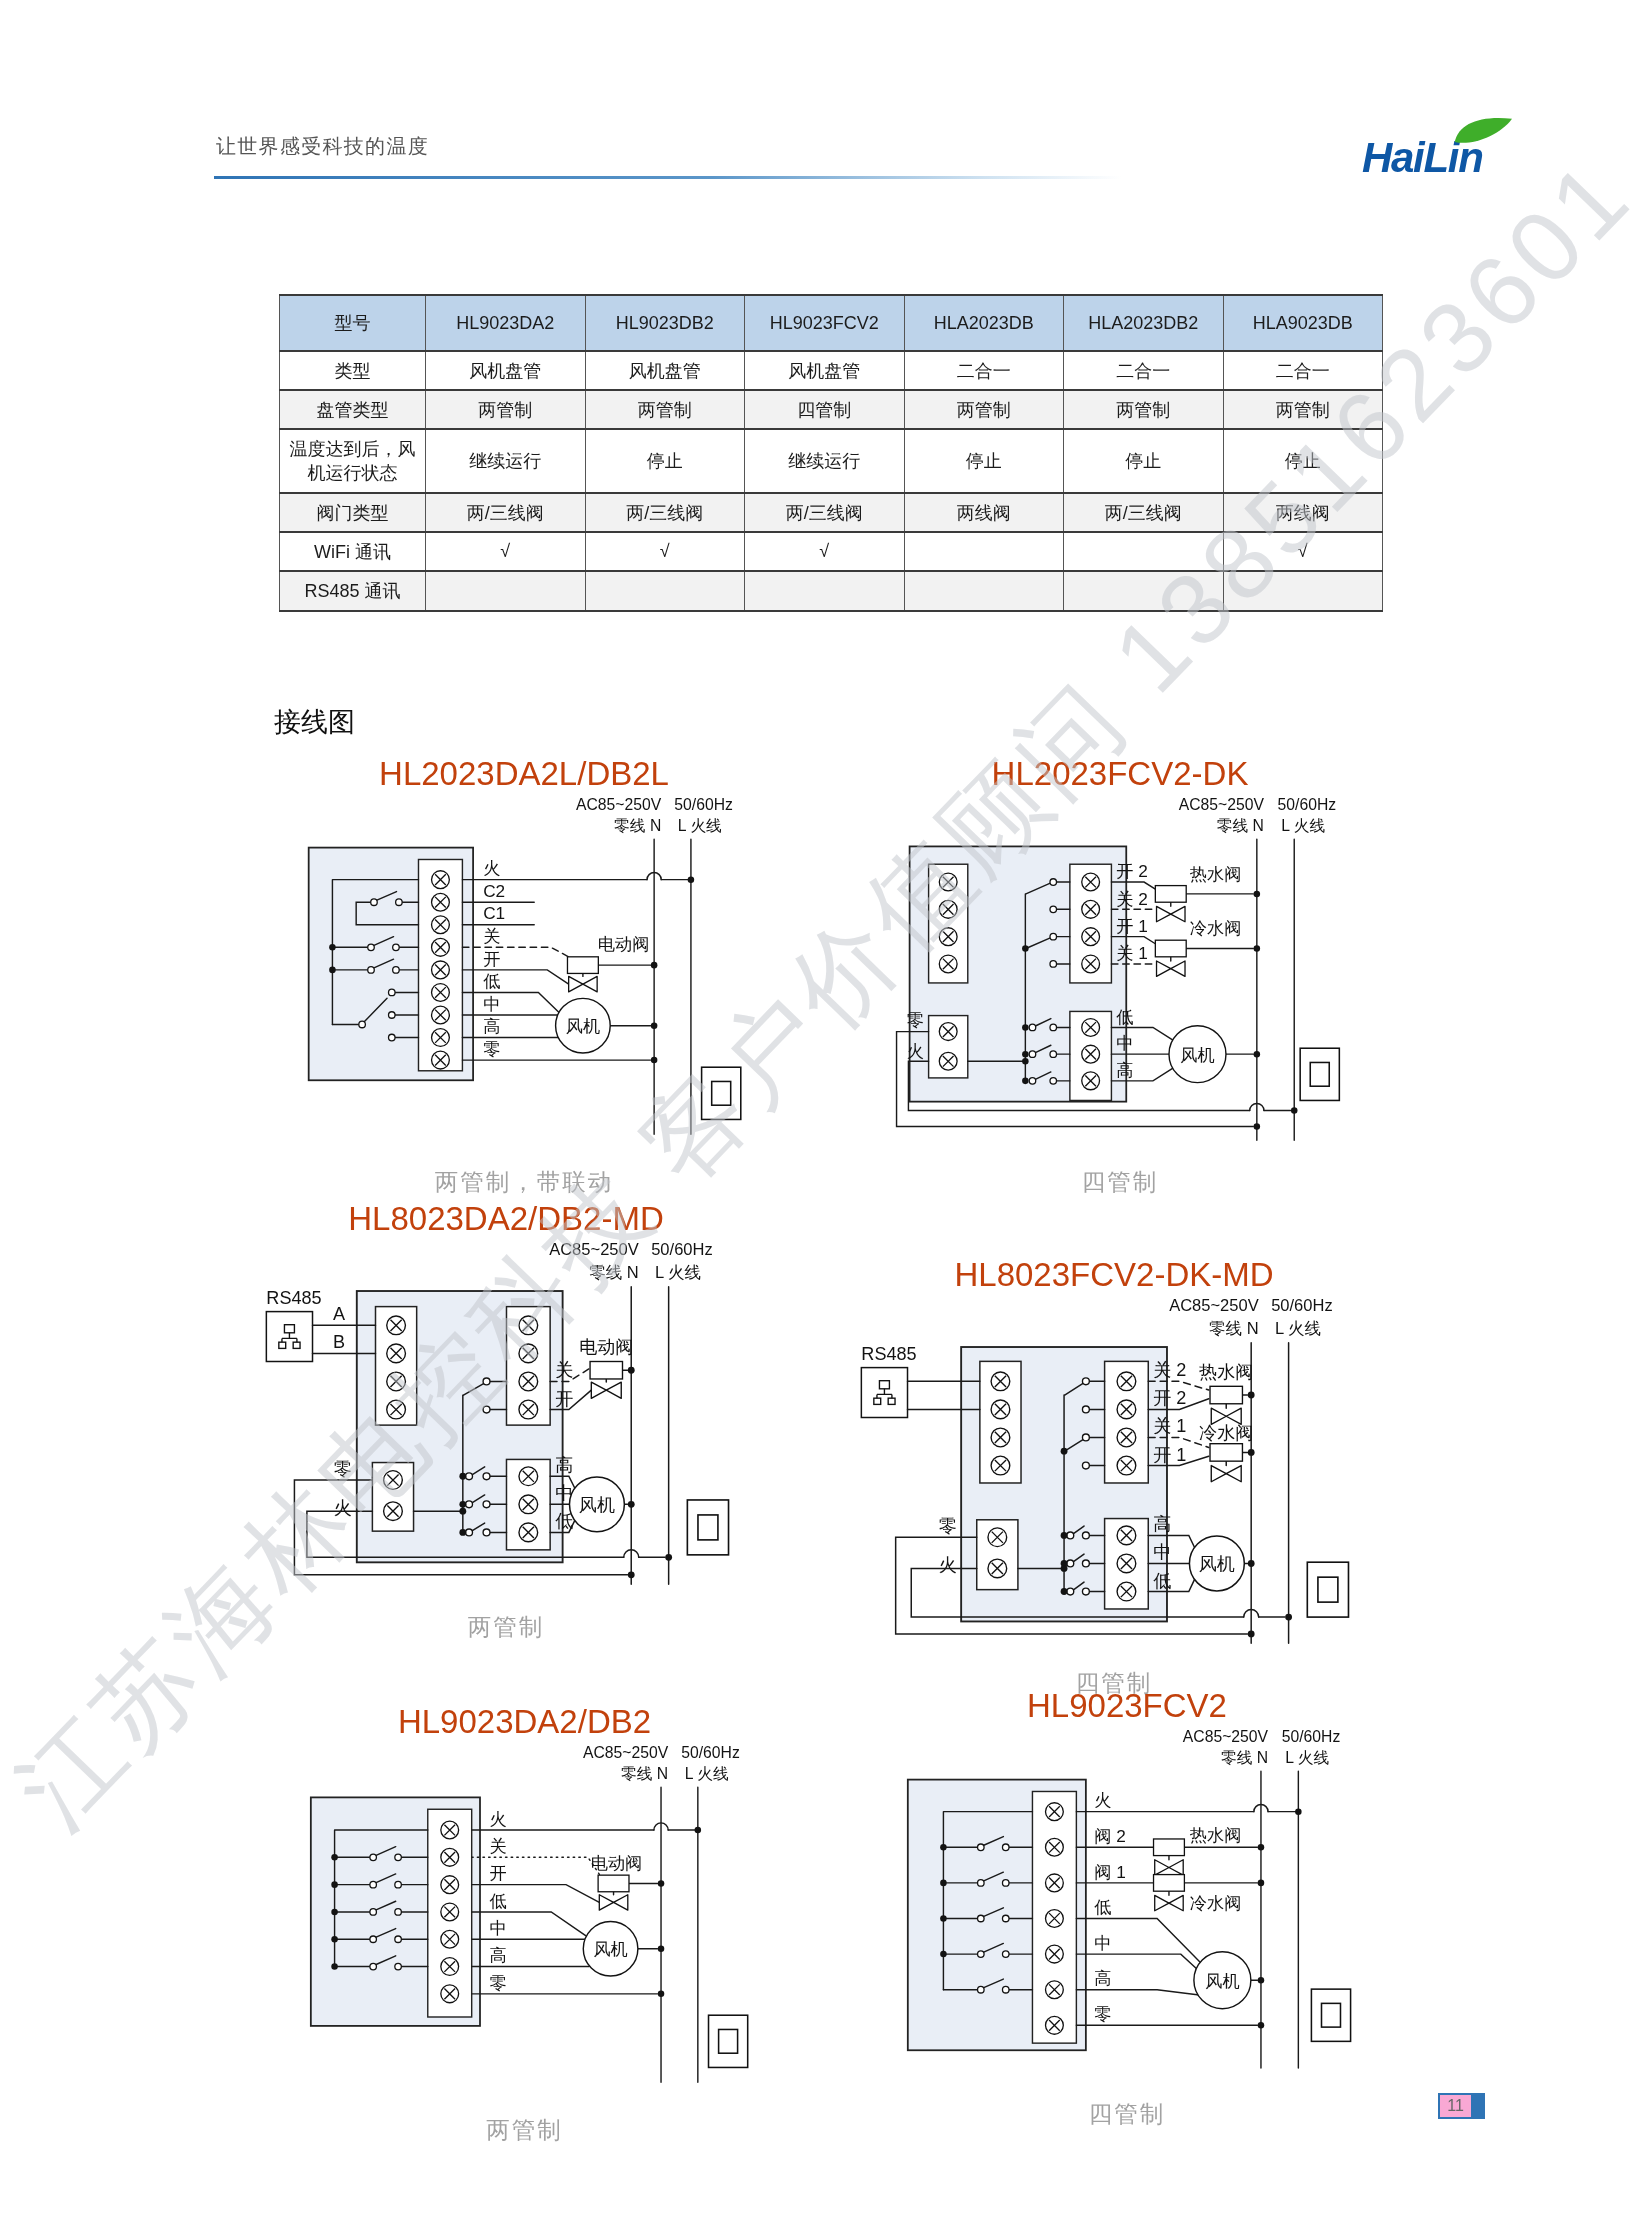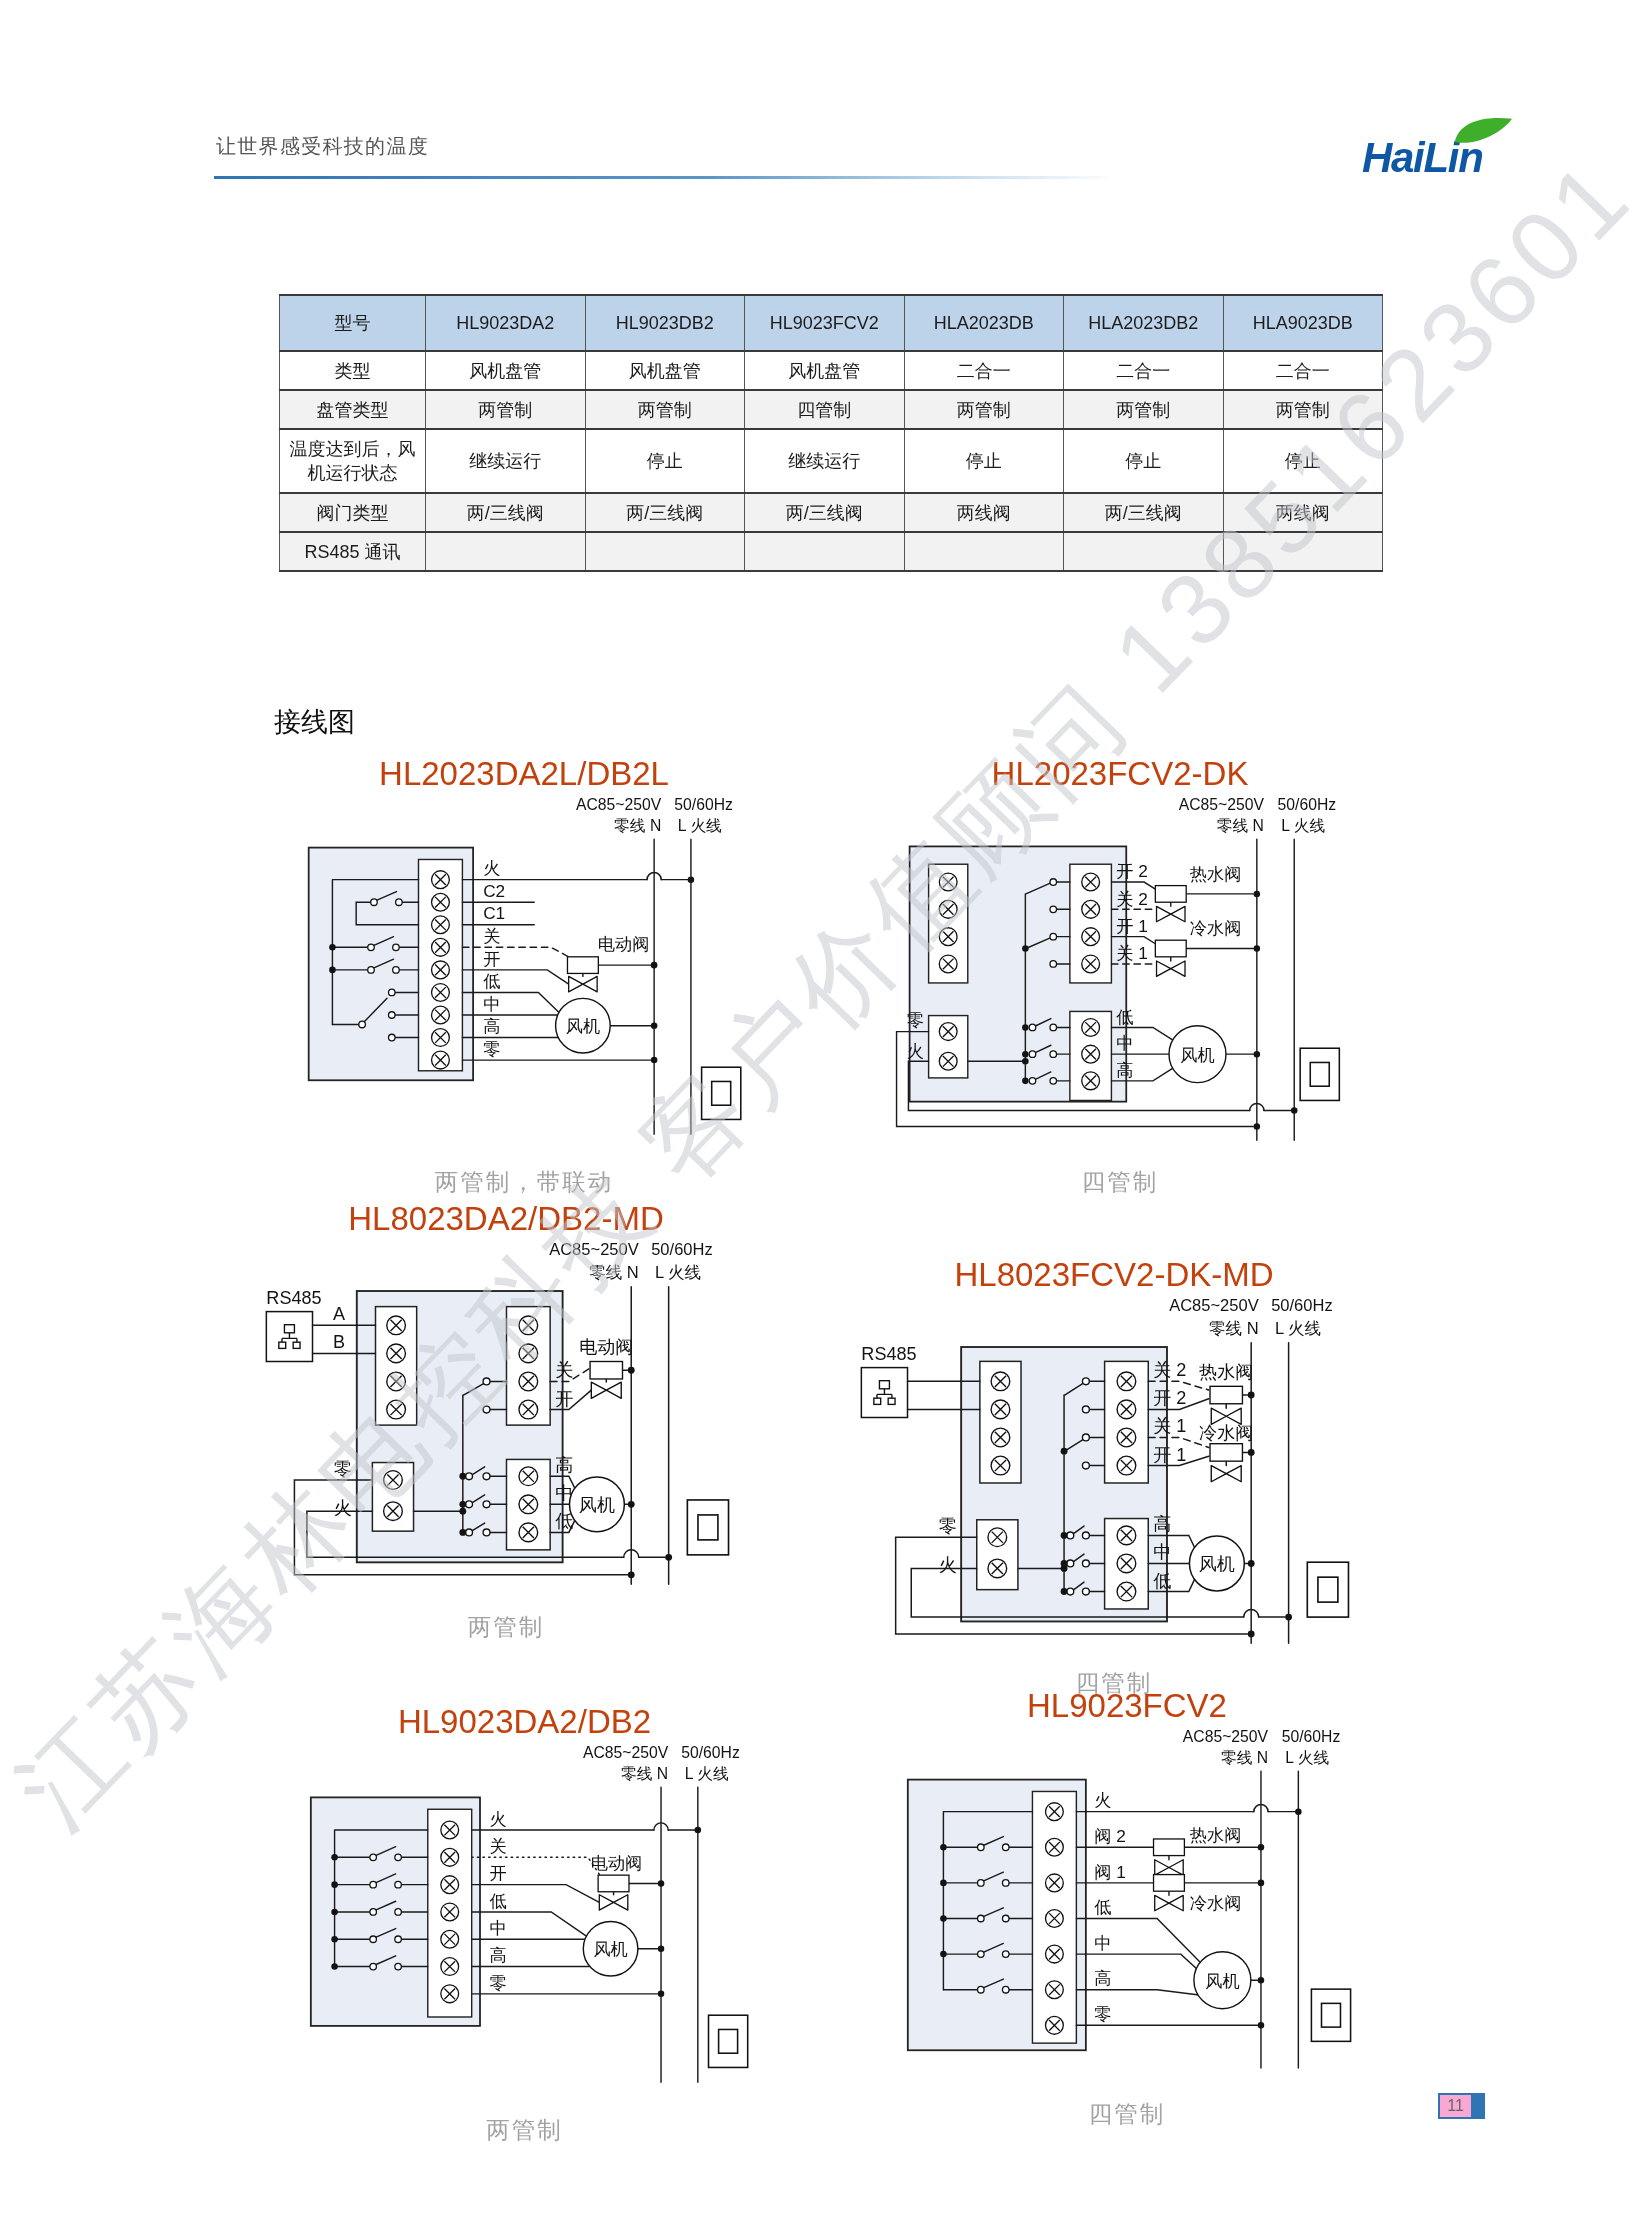--- a/index.html
+++ b/index.html
@@ -164,20 +164,29 @@
         </tr>
         <tr class="alt">
           <th>阀门类型</th>
           <td>两/三线阀</td>
           <td>两/三线阀</td>
           <td>两/三线阀</td>
           <td>两线阀</td>
           <td>两/三线阀</td>
           <td>两线阀</td>
         </tr>
+        <tr>
+          <th>WiFi 通讯</th>
+          <td>√</td>
+          <td>√</td>
+          <td>√</td>
+          <td></td>
+          <td></td>
+          <td>√</td>
+        </tr>
         <tr class="alt">
           <th>RS485 通讯</th>
           <td></td>
           <td></td>
           <td></td>
           <td></td>
           <td></td>
           <td></td>
         </tr>
       </tbody>

